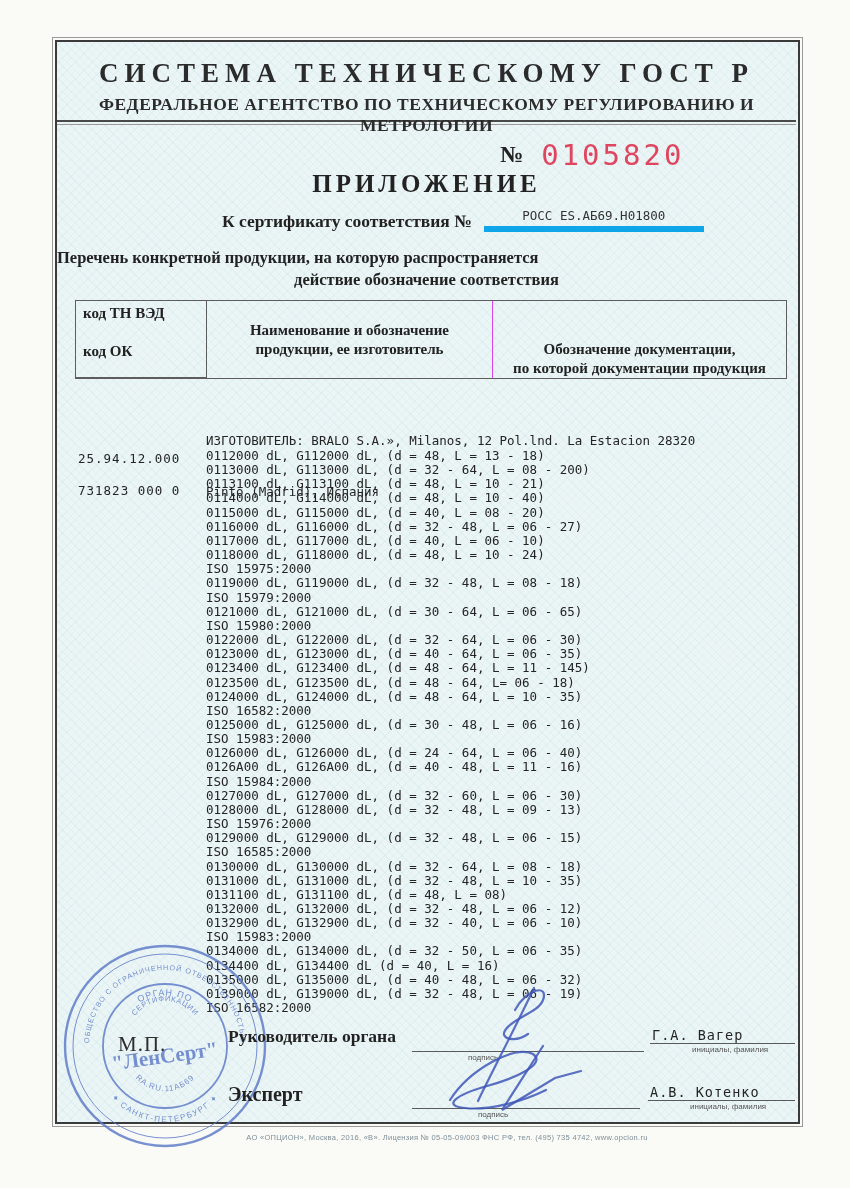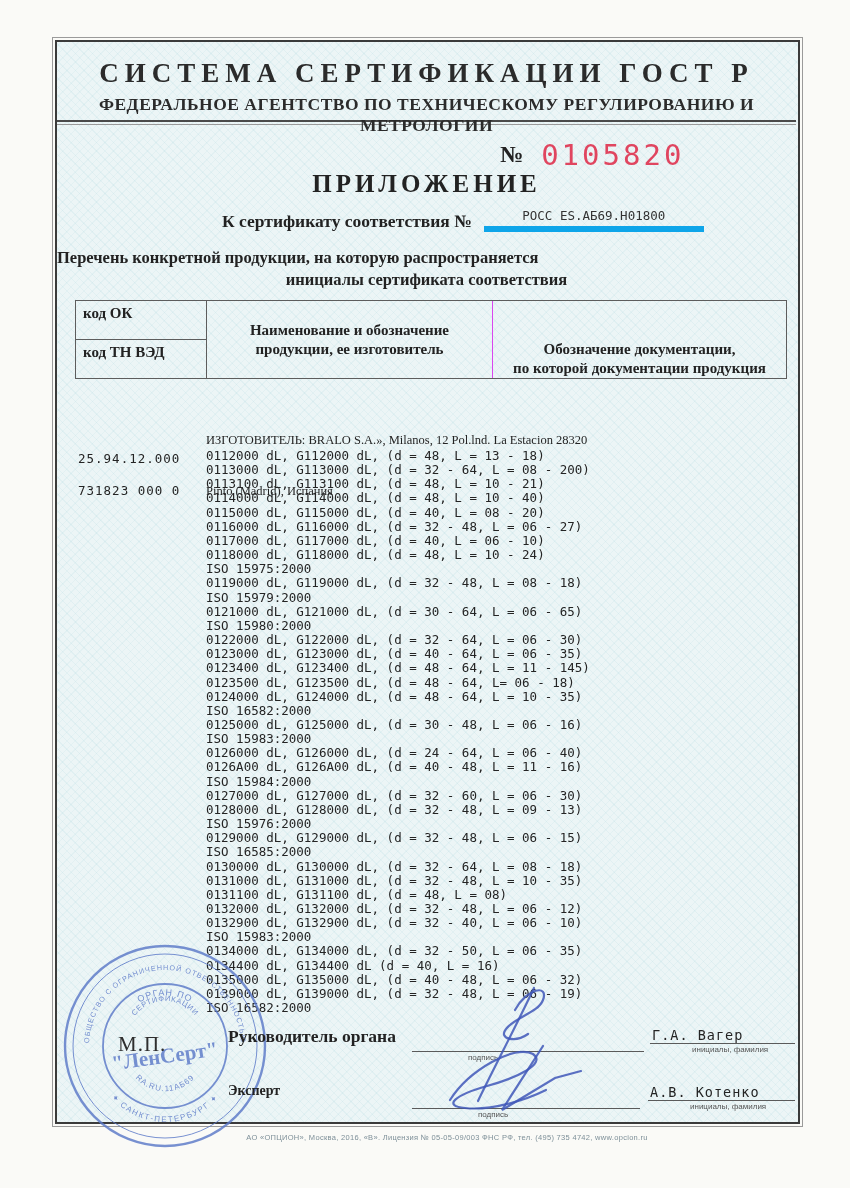--- a/index.html
+++ b/index.html
@@ -47,31 +47,31 @@
     display:flex;}
   .tbl-col1{width:130px;border-right:1px solid #5d5d5d;display:flex;flex-direction:column;}
   .tbl-col1 .cell{flex:1;padding:4px 7px;font-size:15px;font-weight:bold;color:#222;}
   .tbl-col1 .cell.top{border-bottom:1px solid #5d5d5d;}
   .tbl-col2{width:285px;border-right:1px solid #d946ef;display:flex;flex-direction:column;
     justify-content:center;text-align:center;font-size:15px;font-weight:bold;color:#222;line-height:19px;}
   .tbl-col3{flex:1;display:flex;flex-direction:column;justify-content:flex-end;
     text-align:center;font-size:15px;font-weight:bold;color:#222;line-height:19px;}
   
   .mono{font-family:"DejaVu Sans Mono",monospace;color:#242424;}
-  .manufacturer{left:206px;top:398px;font-size:12.5px;line-height:17px;white-space:pre;font-family:Liberation Serif, serif;}
+  .manufacturer{left:206px;top:398px;font-size:12.5px;line-height:17px;white-space:pre;}
   .code-ok{left:78px;top:451px;font-size:12.5px;letter-spacing:1px;}
   .code-tnved{left:78px;top:483px;font-size:12.5px;letter-spacing:1px;}
   .products{left:206px;top:449px;font-size:12.5px;line-height:14.15px;white-space:pre;}
   
   .stamp{left:57px;top:938px;width:216px;height:216px;opacity:.82;}
   .stamp text{fill:#5b79c8;}
   .mp-label{left:118px;top:1032px;font-size:21px;color:#2e2e2e;letter-spacing:1px;}
   
   .role1{left:228px;top:1026px;font-size:17.5px;font-weight:bold;color:#222;}
-  .role2{left:228px;top:1083px;font-size:14px;font-weight:bold;color:#222;}
+  .role2{left:228px;top:1083px;font-size:20px;font-weight:bold;color:#222;}
   .sig-line{height:1px;background:#5a5a5a;}
   .sigline1{left:412px;top:1051px;width:232px;}
   .nameline1{left:650px;top:1043px;width:145px;}
   .sigline2{left:412px;top:1108px;width:228px;}
   .nameline2{left:648px;top:1100px;width:147px;}
   .caption{font-family:"Liberation Sans",sans-serif;font-size:8px;color:#555;}
   .cap-sign1{left:468px;top:1053px;}
   .cap-name1{left:692px;top:1045px;}
   .cap-sign2{left:478px;top:1110px;}
   .cap-name2{left:690px;top:1102px;}
@@ -83,42 +83,42 @@
   
   .fine-print{left:0;top:1133px;width:850px;text-align:center;
     font-family:"Liberation Sans",sans-serif;font-size:7.5px;color:#7d8f98;letter-spacing:.3px;padding-left:22px;}
 </style>
 </head>
 <body>
 
 <div class="abs frame"></div>
 <div class="abs header-divider"></div>
 
-<div class="abs sys-title">СИСТЕМА СЕРТИФИКАЦИИ ГОСТ Р</div>
+<div class="abs sys-title">СИСТЕМА ТЕХНИЧЕСКОМУ ГОСТ Р</div>
 <div class="abs agency">ФЕДЕРАЛЬНОЕ АГЕНТСТВО ПО ТЕХНИЧЕСКОМУ РЕГУЛИРОВАНИЮ И МЕТРОЛОГИИ</div>
 
 <div class="abs num-row">
   <span class="num-label">№</span>
   <span class="num-value">0105820</span>
 </div>
 
 <div class="abs doc-title">ПРИЛОЖЕНИЕ</div>
 
 <div class="abs cert-row">
   <span class="cert-label">К сертификату соответствия №</span>
   <span class="cert-value">РОСС ES.АБ69.Н01800</span>
 </div>
 
 <div class="abs subtitle1">Перечень конкретной продукции,  на которую распространяется</div>
-<div class="abs subtitle2">инициалы сертификата соответствия</div>
+<div class="abs subtitle2">действие обозначение соответствия</div>
 
 <div class="abs tbl">
   <div class="tbl-col1">
+    <div class="cell">код ТН ВЭД</div>
     <div class="cell top">код ОК</div>
-    <div class="cell">код ТН ВЭД</div>
   </div>
   <div class="tbl-col2">
     <div>Наименование и обозначение</div>
     <div>продукции, ее изготовитель</div>
   </div>
   <div class="tbl-col3">
     <div>Обозначение документации,</div>
     <div>по которой документации продукция</div>
   </div>
 </div>

